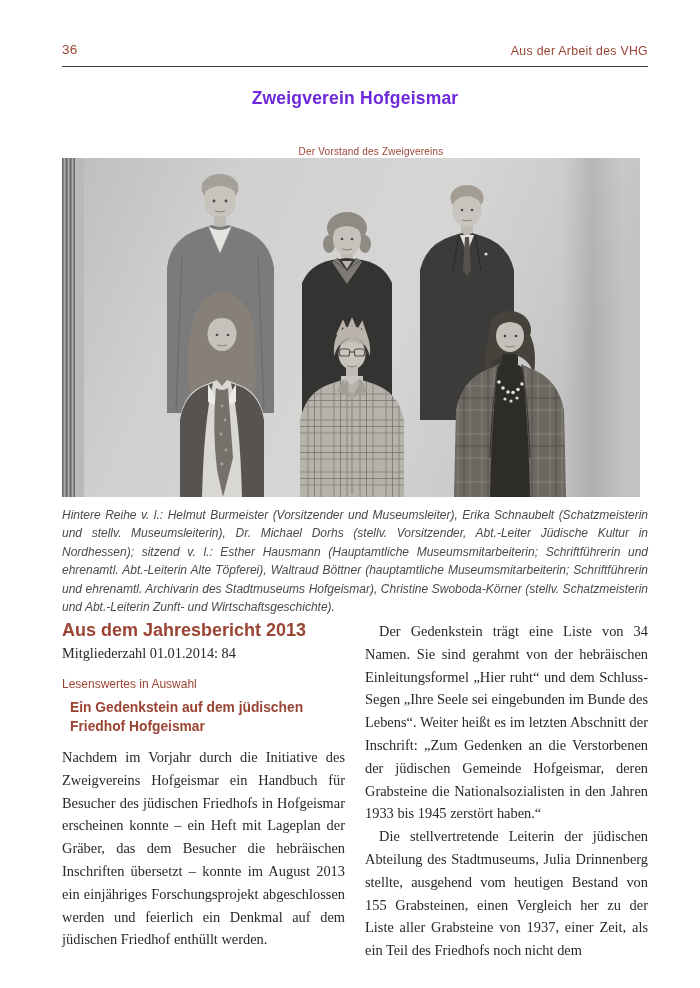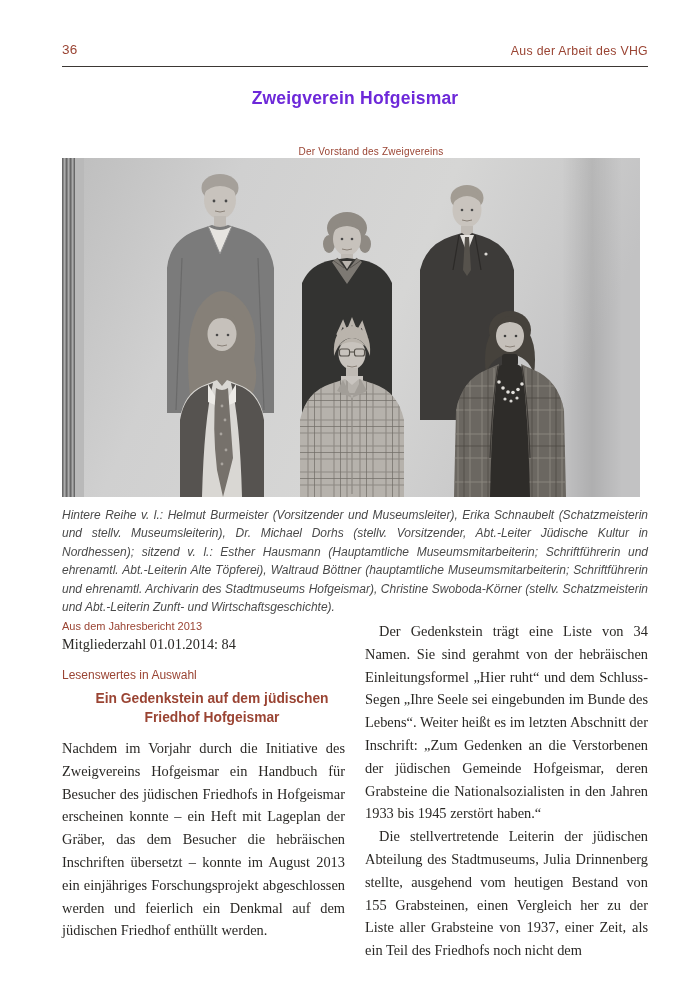--- a/index.html
+++ b/index.html
@@ -24,24 +24,24 @@
   
   figure{position:absolute;top:158px;left:62px;width:586px;margin:0;}
   .photo-frame{width:578px;height:339px;display:block;}
   figcaption{margin-top:9px;width:586px;font-family:"Liberation Sans","DejaVu Sans",sans-serif;
              font-style:italic;font-size:12px;line-height:18.4px;color:#4a4a4a;
              text-align:justify;}
 
   
   .columns{position:absolute;top:620px;left:62px;width:586px;display:flex;gap:20px;}
   .col{width:283px;}
-  .report-heading{margin:0 0 4px 0;font-size:11px;font-weight:400;color:#9a4433;}
+  .report-heading{margin:0 0 4px 0;font-size:18px;font-weight:700;color:#9a4433;}
   .membership-line{margin:0 0 15px 0;font-size:14.3px;color:#2a2825;}
   .reading-heading{margin:0 0 7px 0;font-size:12px;font-weight:500;color:#9a4433;}
-  .gedenkstein-heading{margin:0 0 10px 17px;font-size:13.8px;line-height:19px;font-weight:700;color:#9a4433;text-align:center;}
+  .gedenkstein-heading{margin:0 0 10px 8px;font-size:13.8px;line-height:19px;font-weight:700;color:#9a4433;}
   .body-par{margin:0;font-size:14.4px;line-height:22.8px;text-align:justify;
             hyphens:auto;-webkit-hyphens:auto;color:#2a2825;}
   .body-par.indent{text-indent:14px;}
 </style>
 </head>
 <body>
 
 <div class="page">
 
   <header class="page-header">

